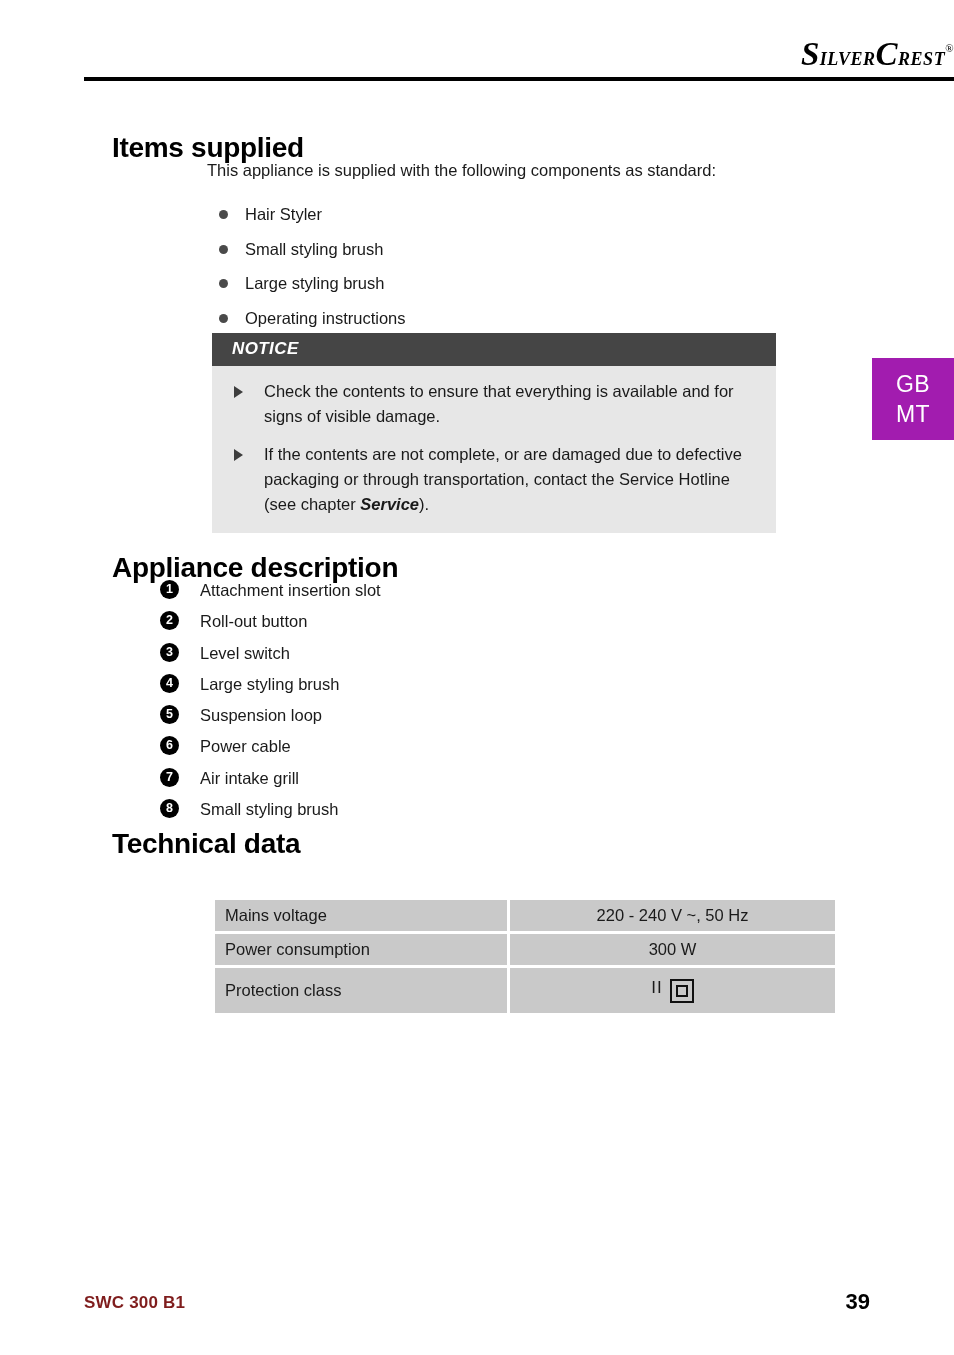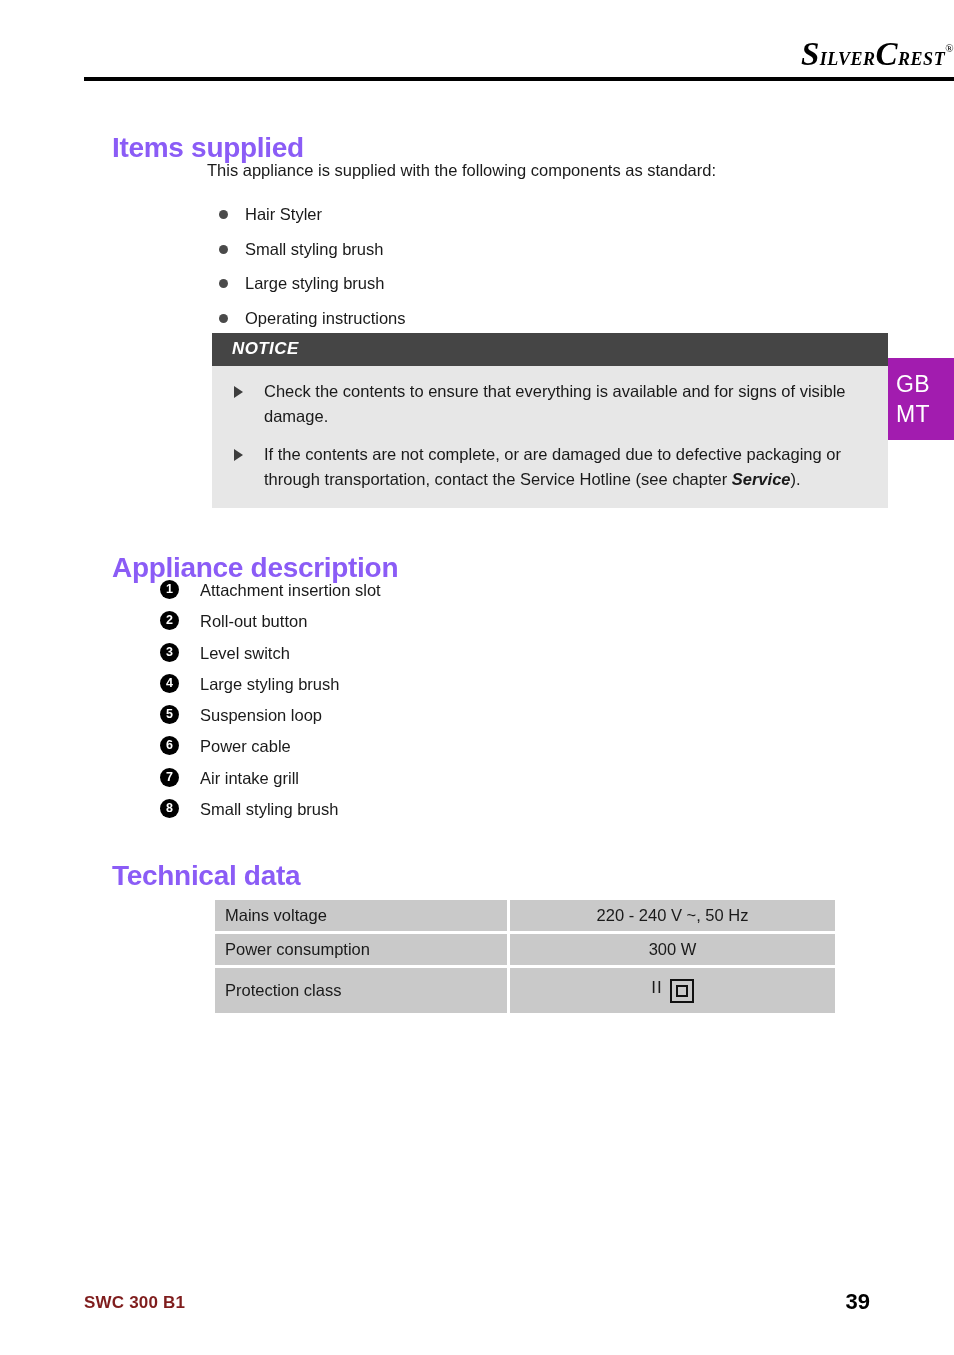--- a/index.html
+++ b/index.html
@@ -66,25 +66,25 @@
     letter-spacing: 0.5px;
   }
 
   
   .h1 {
     position: absolute;
     left: 112px;
     font-size: 28px;
     font-weight: bold;
     letter-spacing: -0.3px;
-    color: #8b5cf6;
+    color: #000000;
   }
   #h-items     { top: 113px; }
   #h-appliance { top: 533px; }
-  #h-technical { top: 841px; text-align: center; }
+  #h-technical { top: 809px; text-align: center; }
 
   .body-text {
     position: absolute;
     font-size: 16.5px;
     color: #1a1a1a;
     line-height: 1.45;
   }
   #intro-line {
     left: 207px;
     top: 159px;
@@ -117,21 +117,21 @@
     height: 9px;
     border-radius: 50%;
     background: #4a4a4a;
   }
 
   
   #notice-box {
     position: absolute;
     left: 212px;
     top: 333px;
-    width: 676px;
+    width: 564px;
     background: #e7e7e7;
     padding-bottom: 16px;
   }
   #notice-header {
     background: #454545;
     color: #ffffff;
     font-style: italic;
     font-weight: bold;
     font-size: 17px;
     letter-spacing: 0.4px;

